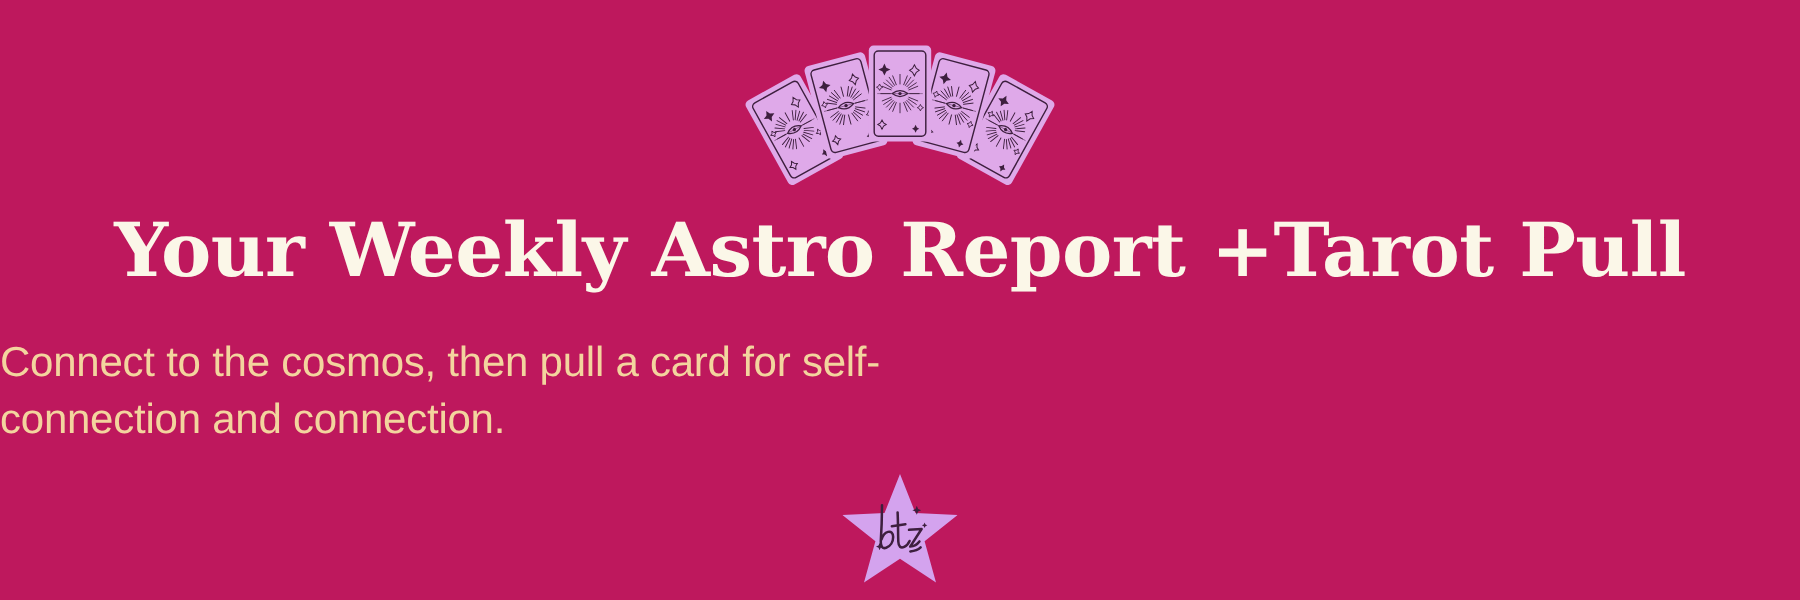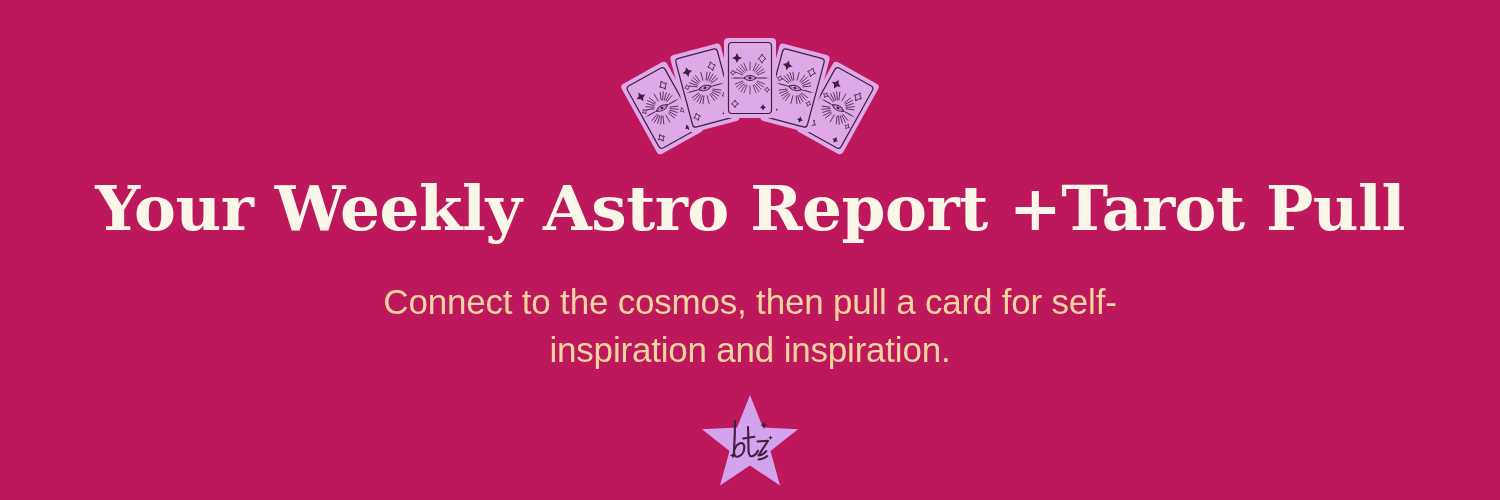--- a/index.html
+++ b/index.html
@@ -45,21 +45,21 @@
     letter-spacing:-0.5px;
     color:#FBF7E8;
     white-space:nowrap;
     transform:scaleX(1.015);
   }
 
   
   #subhead {
     position:absolute;
     top:278px; left:0; right:0;
-    text-align:center;
+    text-align:left;
     font-family:"Liberation Sans", sans-serif;
     font-weight:400;
     font-size:35px;
     line-height:1.38;
     color:#F3D49E;
     letter-spacing:-0.2px;
   }
   #subhead .sub-line { display:block; }
 
   
@@ -147,21 +147,21 @@
       <g transform="translate(130,48)">
         <use href="#cardface"></use>
       </g>
     </svg>
   </div>
 
   <h1 id="headline">Your Weekly Astro Report +Tarot Pull</h1>
 
   <p id="subhead">
     <span class="sub-line">Connect to the cosmos, then pull a card for self-</span>
-    <span class="sub-line">inspiration and inspiration.</span>
+    <span class="sub-line">connection and connection.</span>
   </p>
 
   <div id="logo-star">
     <svg viewBox="0 0 96 96" xmlns="http://www.w3.org/2000/svg">
 
       <path d="M48 2 L60.9 34.6 L96 36.2 L68.5 58.0 L78.0 92.5 L48 72.6 L18.0 92.5 L27.5 58.0 L0 36.2 L35.1 34.6 Z" fill="#D4A3EE"></path>
 
       <g fill="none" stroke="#3D1F3E" stroke-width="2.1" stroke-linecap="round" stroke-linejoin="round">
 
         <path d="M33 28 C33 40 32.5 50 32 58 C31.8 62.5 33.5 64.5 36.5 63.5

